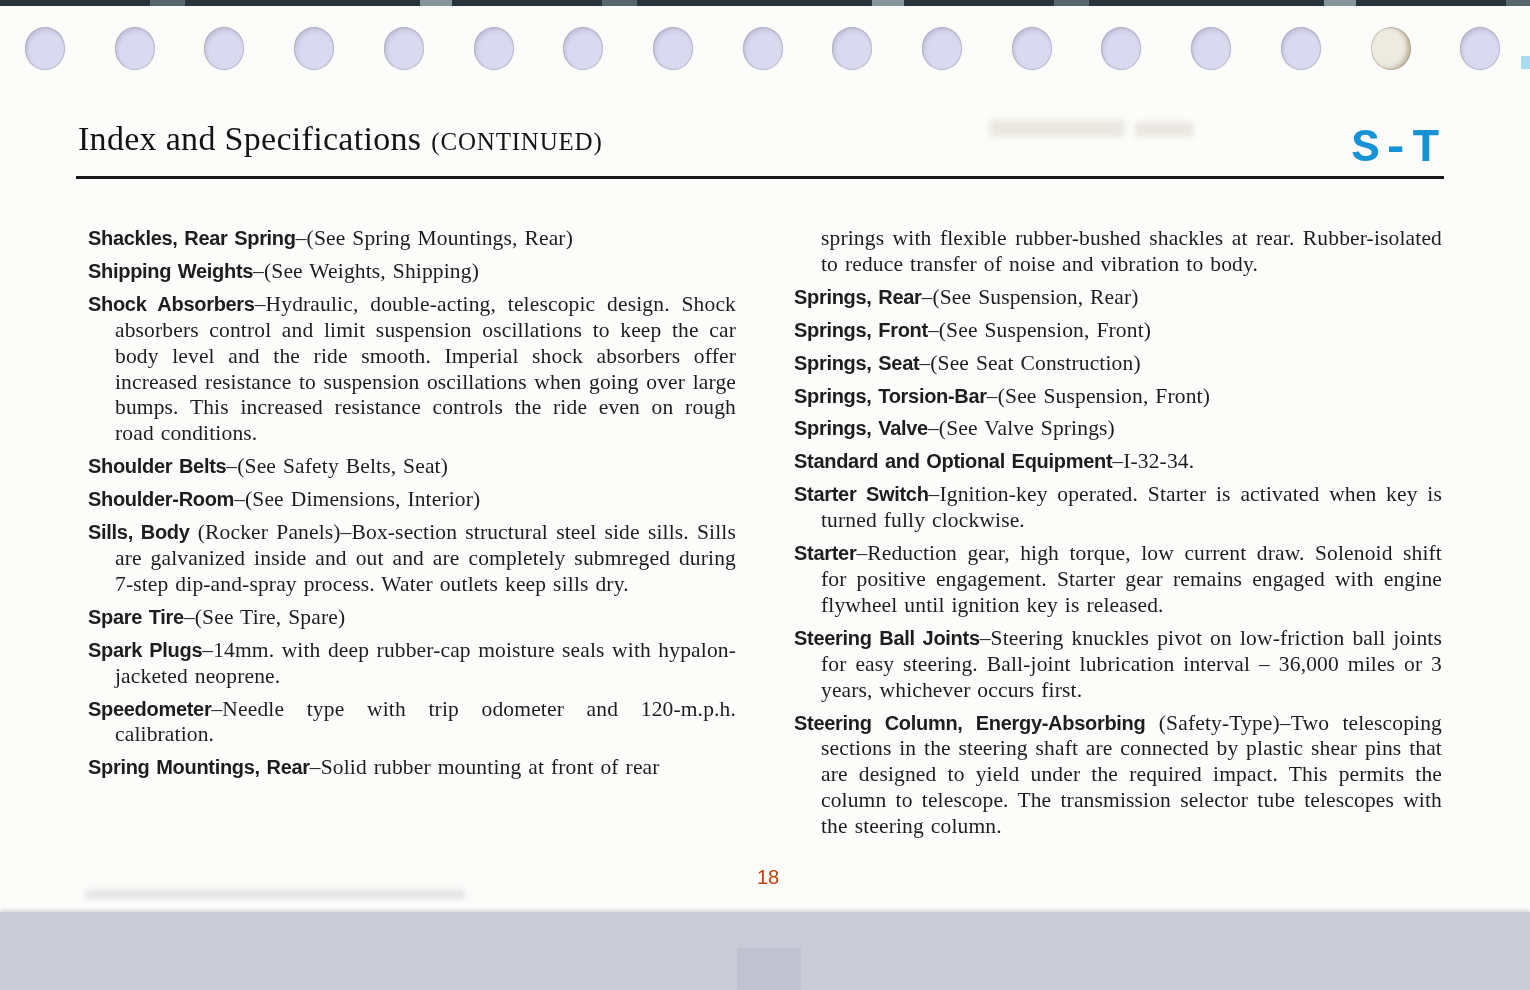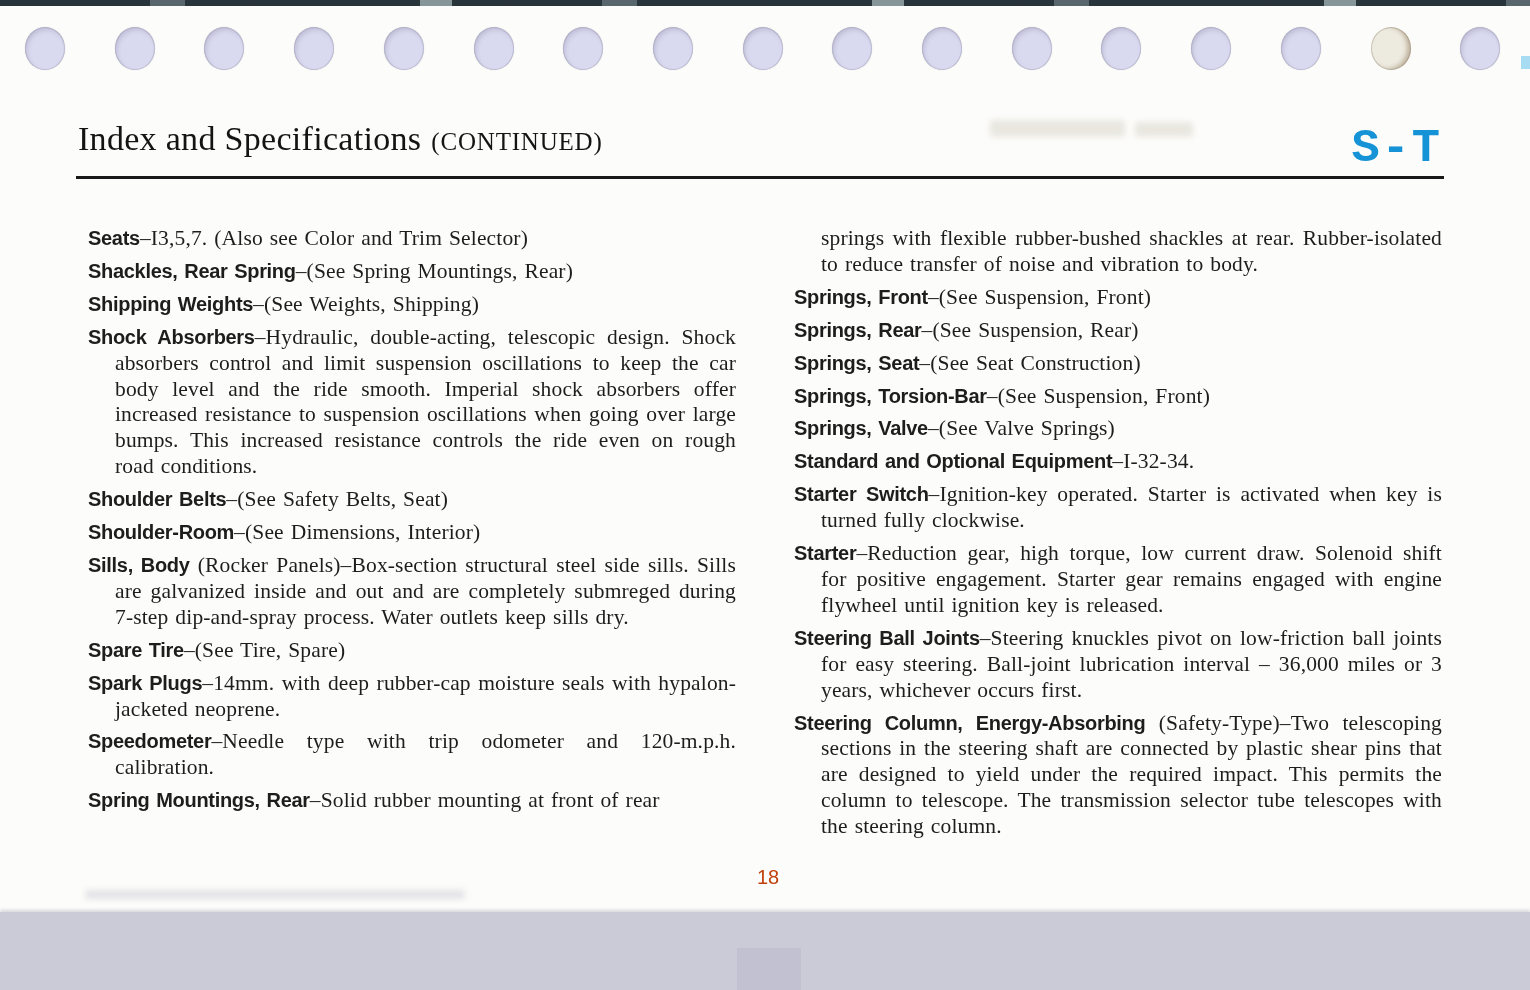--- a/index.html
+++ b/index.html
@@ -111,36 +111,35 @@
   <div class="blue-tick"></div>
 
   <div class="title-wrap">
     <span class="title-main">Index and Specifications</span><span class="title-cont">(CONTINUED)</span>
   </div>
   <div class="tab-label">S-T</div>
   <div class="rule"></div>
 
   <div class="cols">
     <div class="col" id="col-left">
-        <p class="entry"><span class="term">Seats</span><span>–I3,5,7. (Also see Color and Trim Selector)</span></p>
         <p class="entry"><span class="term">Shackles, Rear Spring</span><span>–(See Spring Mountings, Rear)</span></p>
         <p class="entry"><span class="term">Shipping Weights</span><span>–(See Weights, Shipping)</span></p>
         <p class="entry"><span class="term">Shock Absorbers</span><span>–Hydraulic, double-acting, telescopic design. Shock absorbers control and limit suspension oscillations to keep the car body level and the ride smooth. Imperial shock absorbers offer increased resistance to suspension oscillations when going over large bumps. This increased resistance controls the ride even on rough road conditions.</span></p>
         <p class="entry"><span class="term">Shoulder Belts</span><span>–(See Safety Belts, Seat)</span></p>
         <p class="entry"><span class="term">Shoulder-Room</span><span>–(See Dimensions, Interior)</span></p>
         <p class="entry"><span class="term">Sills, Body</span><span> (Rocker Panels)–Box-section structural steel side sills. Sills are galvanized inside and out and are completely submreged during 7-step dip-and-spray process. Water outlets keep sills dry.</span></p>
         <p class="entry"><span class="term">Spare Tire</span><span>–(See Tire, Spare)</span></p>
         <p class="entry"><span class="term">Spark Plugs</span><span>–14mm. with deep rubber-cap moisture seals with hypalon-jacketed neoprene.</span></p>
         <p class="entry"><span class="term">Speedometer</span><span>–Needle type with trip odometer and 120-m.p.h. calibration.</span></p>
         <p class="entry"><span class="term">Spring Mountings, Rear</span><span>–Solid rubber mounting at front of rear</span></p>
       </div>
     <div class="col" id="col-right">
         <p class="entry cont"><span>springs with flexible rubber-bushed shackles at rear. Rubber-isolated to reduce transfer of noise and vibration to body.</span></p>
+        <p class="entry"><span class="term">Springs, Rear</span><span>–(See Suspension, Rear)</span></p>
         <p class="entry"><span class="term">Springs, Front</span><span>–(See Suspension, Front)</span></p>
-        <p class="entry"><span class="term">Springs, Rear</span><span>–(See Suspension, Rear)</span></p>
         <p class="entry"><span class="term">Springs, Seat</span><span>–(See Seat Construction)</span></p>
         <p class="entry"><span class="term">Springs, Torsion-Bar</span><span>–(See Suspension, Front)</span></p>
         <p class="entry"><span class="term">Springs, Valve</span><span>–(See Valve Springs)</span></p>
         <p class="entry"><span class="term">Standard and Optional Equipment</span><span>–I-32-34.</span></p>
         <p class="entry"><span class="term">Starter Switch</span><span>–Ignition-key operated. Starter is activated when key is turned fully clockwise.</span></p>
         <p class="entry"><span class="term">Starter</span><span>–Reduction gear, high torque, low current draw. Solenoid shift for positive engagement. Starter gear remains engaged with engine flywheel until ignition key is released.</span></p>
         <p class="entry"><span class="term">Steering Ball Joints</span><span>–Steering knuckles pivot on low-friction ball joints for easy steering. Ball-joint lubrication interval – 36,000 miles or 3 years, whichever occurs first.</span></p>
         <p class="entry"><span class="term">Steering Column, Energy-Absorbing</span><span> (Safety-Type)–Two telescoping sections in the steering shaft are connected by plastic shear pins that are designed to yield under the required impact. This permits the column to telescope. The transmission selector tube telescopes with the steering column.</span></p>
       </div>
   </div>

